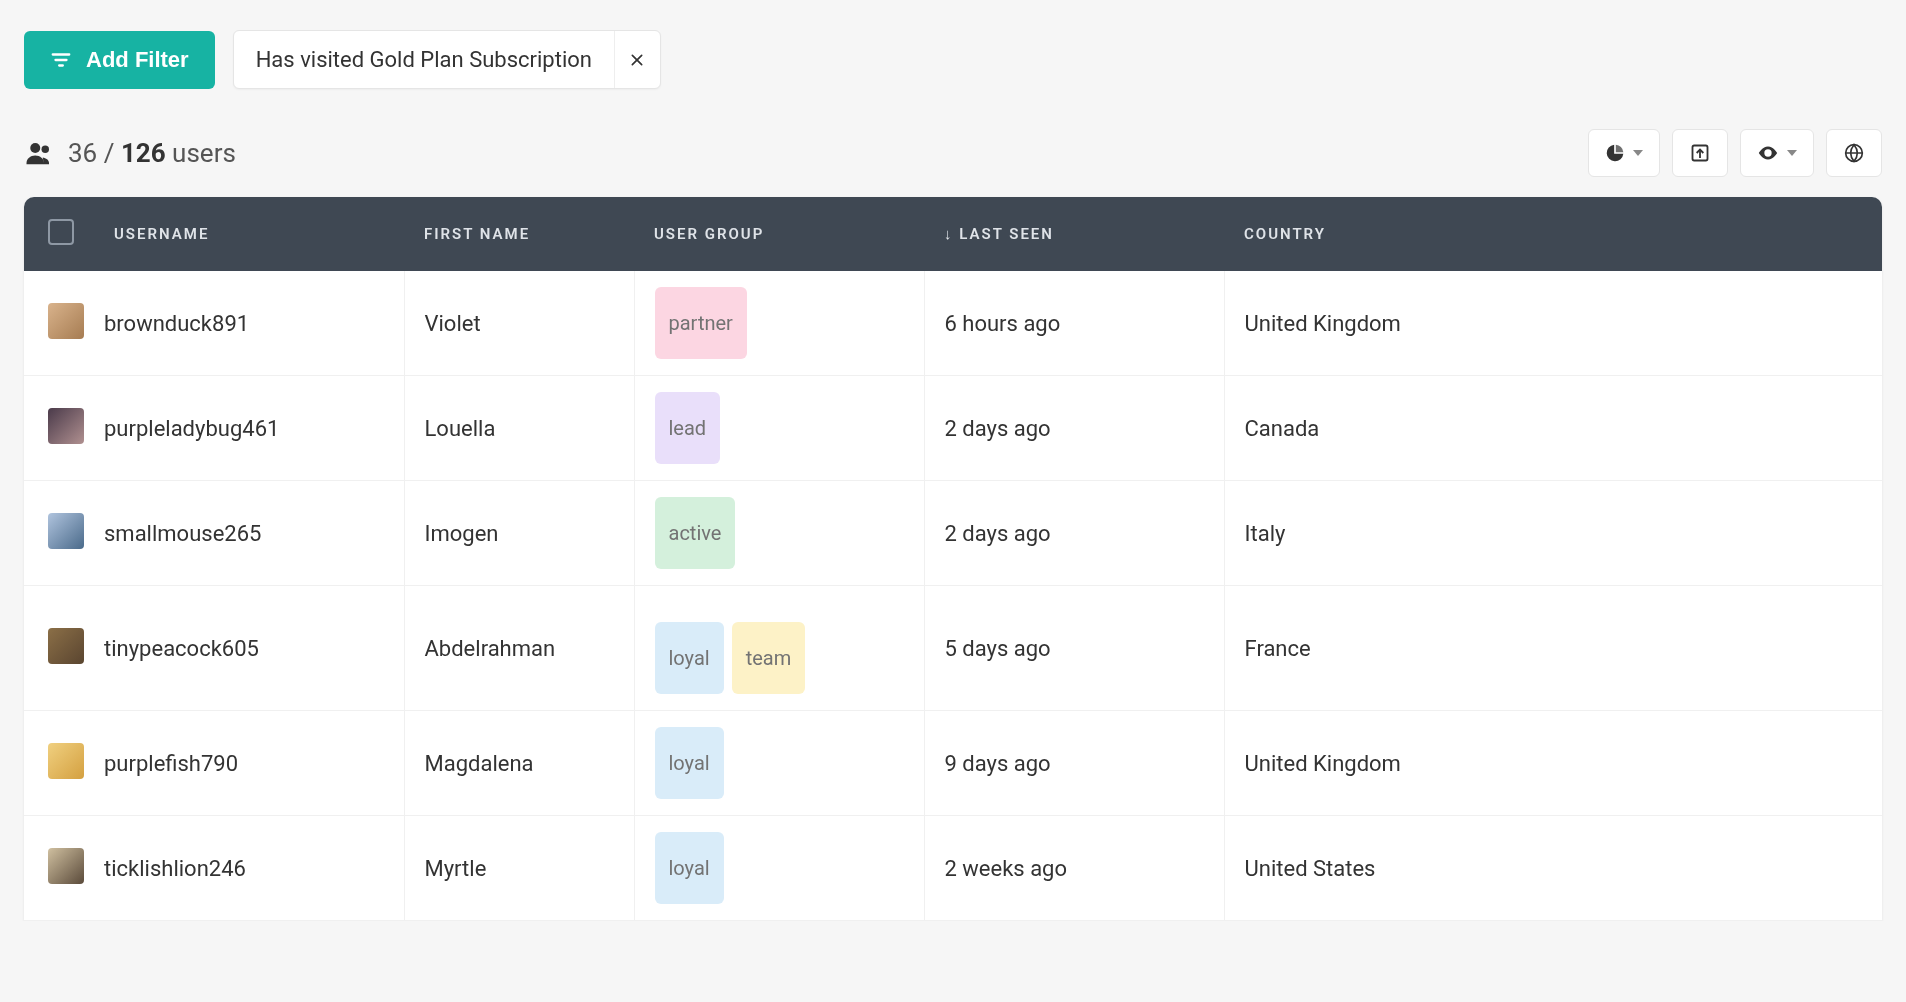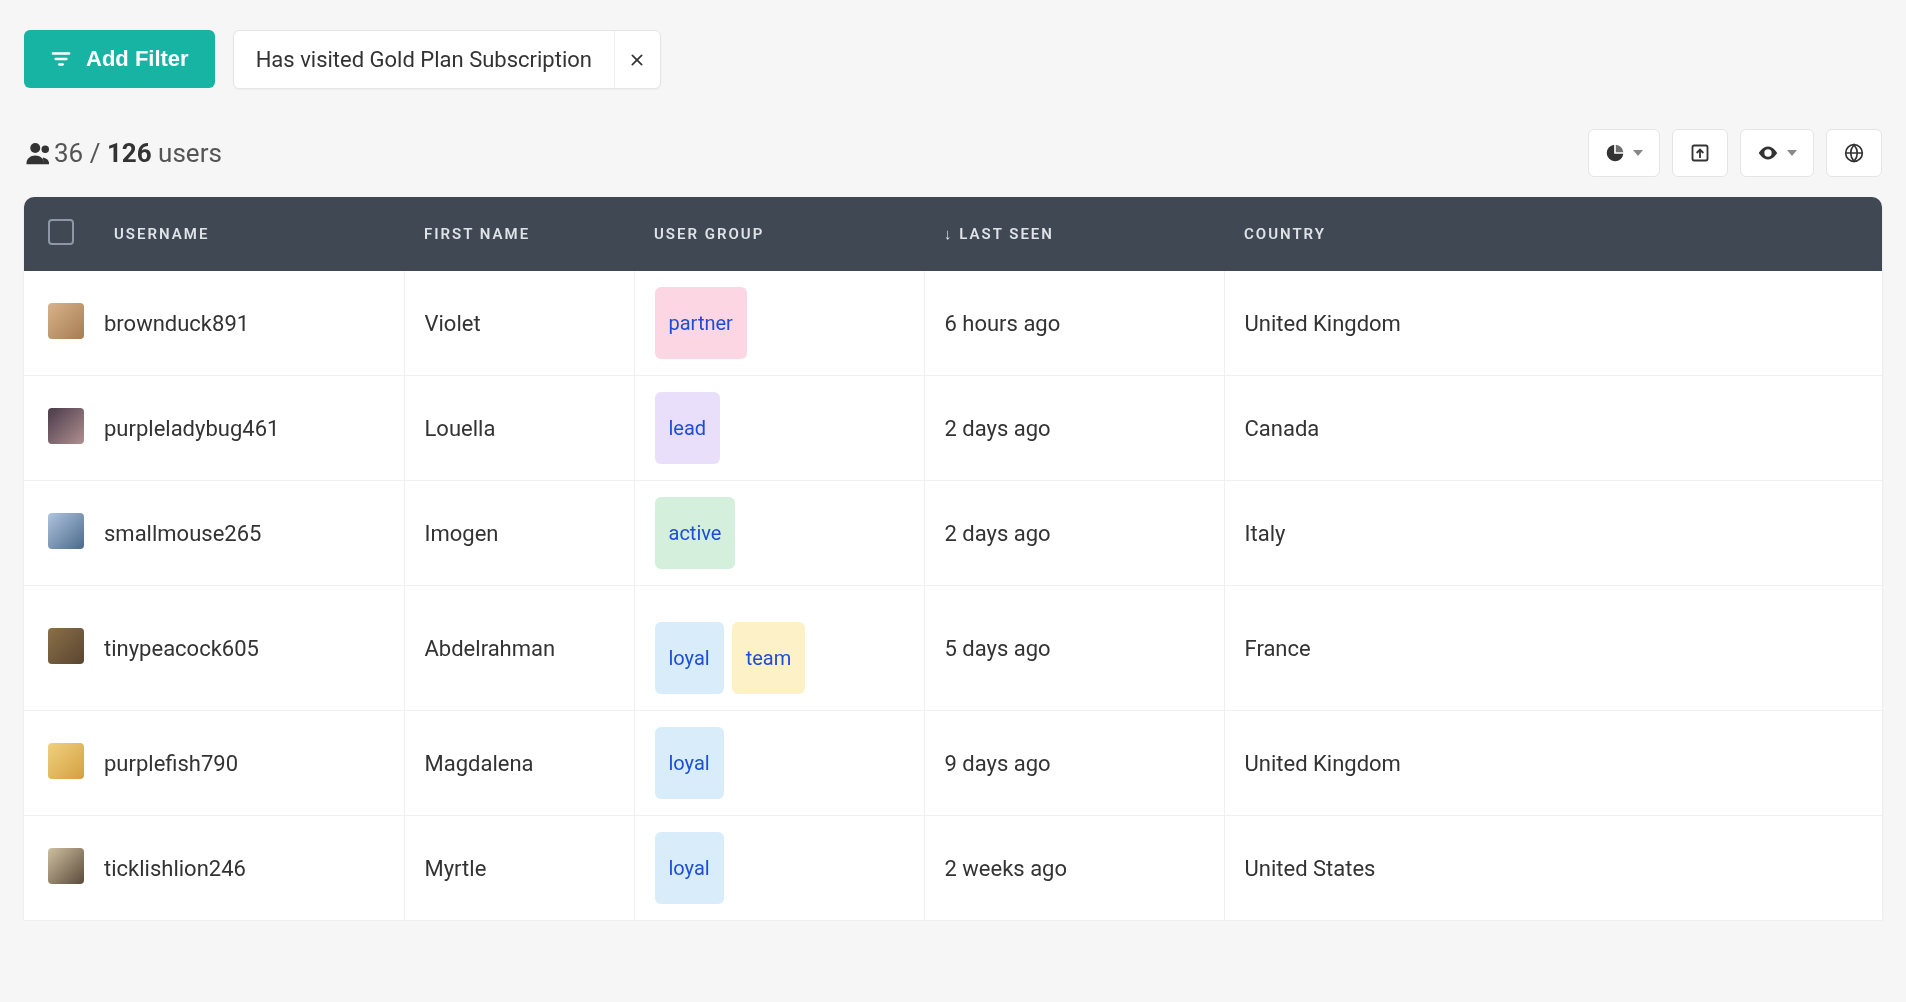--- a/index.html
+++ b/index.html
@@ -7,21 +7,21 @@
     font-family: -apple-system, BlinkMacSystemFont, "Segoe UI", Roboto, "Helvetica Neue", Arial, sans-serif;
     background: #f6f6f6;
     color: #333;
     font-size: 20px;
   }
   .page {
     padding: 30px 24px 0 24px;
   }
   .topbar {
     display: flex;
-    align-items: flex-start;
+    align-items: center;
     gap: 18px;
     margin-bottom: 40px;
   }
   .btn-add-filter {
     background: #17b3a3;
     color: #fff;
     border: none;
     padding: 16px 26px;
     border-radius: 6px;
     font-size: 22px;
@@ -59,20 +59,21 @@
   }
   .sub-bar {
     display: flex;
     align-items: center;
     justify-content: space-between;
     margin-bottom: 20px;
   }
   .user-count {
     display: flex;
     align-items: flex-start;
+    gap: 14px;
     font-size: 26px;
     color: #333;
   }
   .user-count .bold { font-weight: 700; }
   .user-count .thin { font-weight: 400; color: #555; }
   .toolbar {
     display: flex;
     gap: 12px;
   }
   .toolbar button {
@@ -155,21 +156,21 @@
   .avatar.c3 { background: linear-gradient(135deg,#e8e8e8,#d4b896); }
   .avatar.c4 { background: linear-gradient(135deg,#8b6f47,#5a4530); }
   .avatar.c5 { background: linear-gradient(135deg,#f0d080,#d4a040); }
   .avatar.c6 { background: linear-gradient(135deg,#6a4a3a,#3a2a1a); }
   .avatar.c7 { background: linear-gradient(135deg,#d0c0a0,#5a4a3a); }
   .tag {
     display: inline-block;
     padding: 24px 14px;
     border-radius: 6px;
     font-size: 20px;
-    color: #1d4ed8;
+    color: #737373;
     margin-right: 8px;
   }
   .tag.partner { background: #fcd6e2; }
   .tag.lead    { background: #e9dffa; }
   .tag.active  { background: #d4f0dc; }
   .tag.loyal   { background: #d9ecf9; }
   .tag.team    { background: #fdf2c7; margin-top: 20px; }
   .caret-down {
     width: 0; height: 0;
     border-left: 5px solid transparent;

